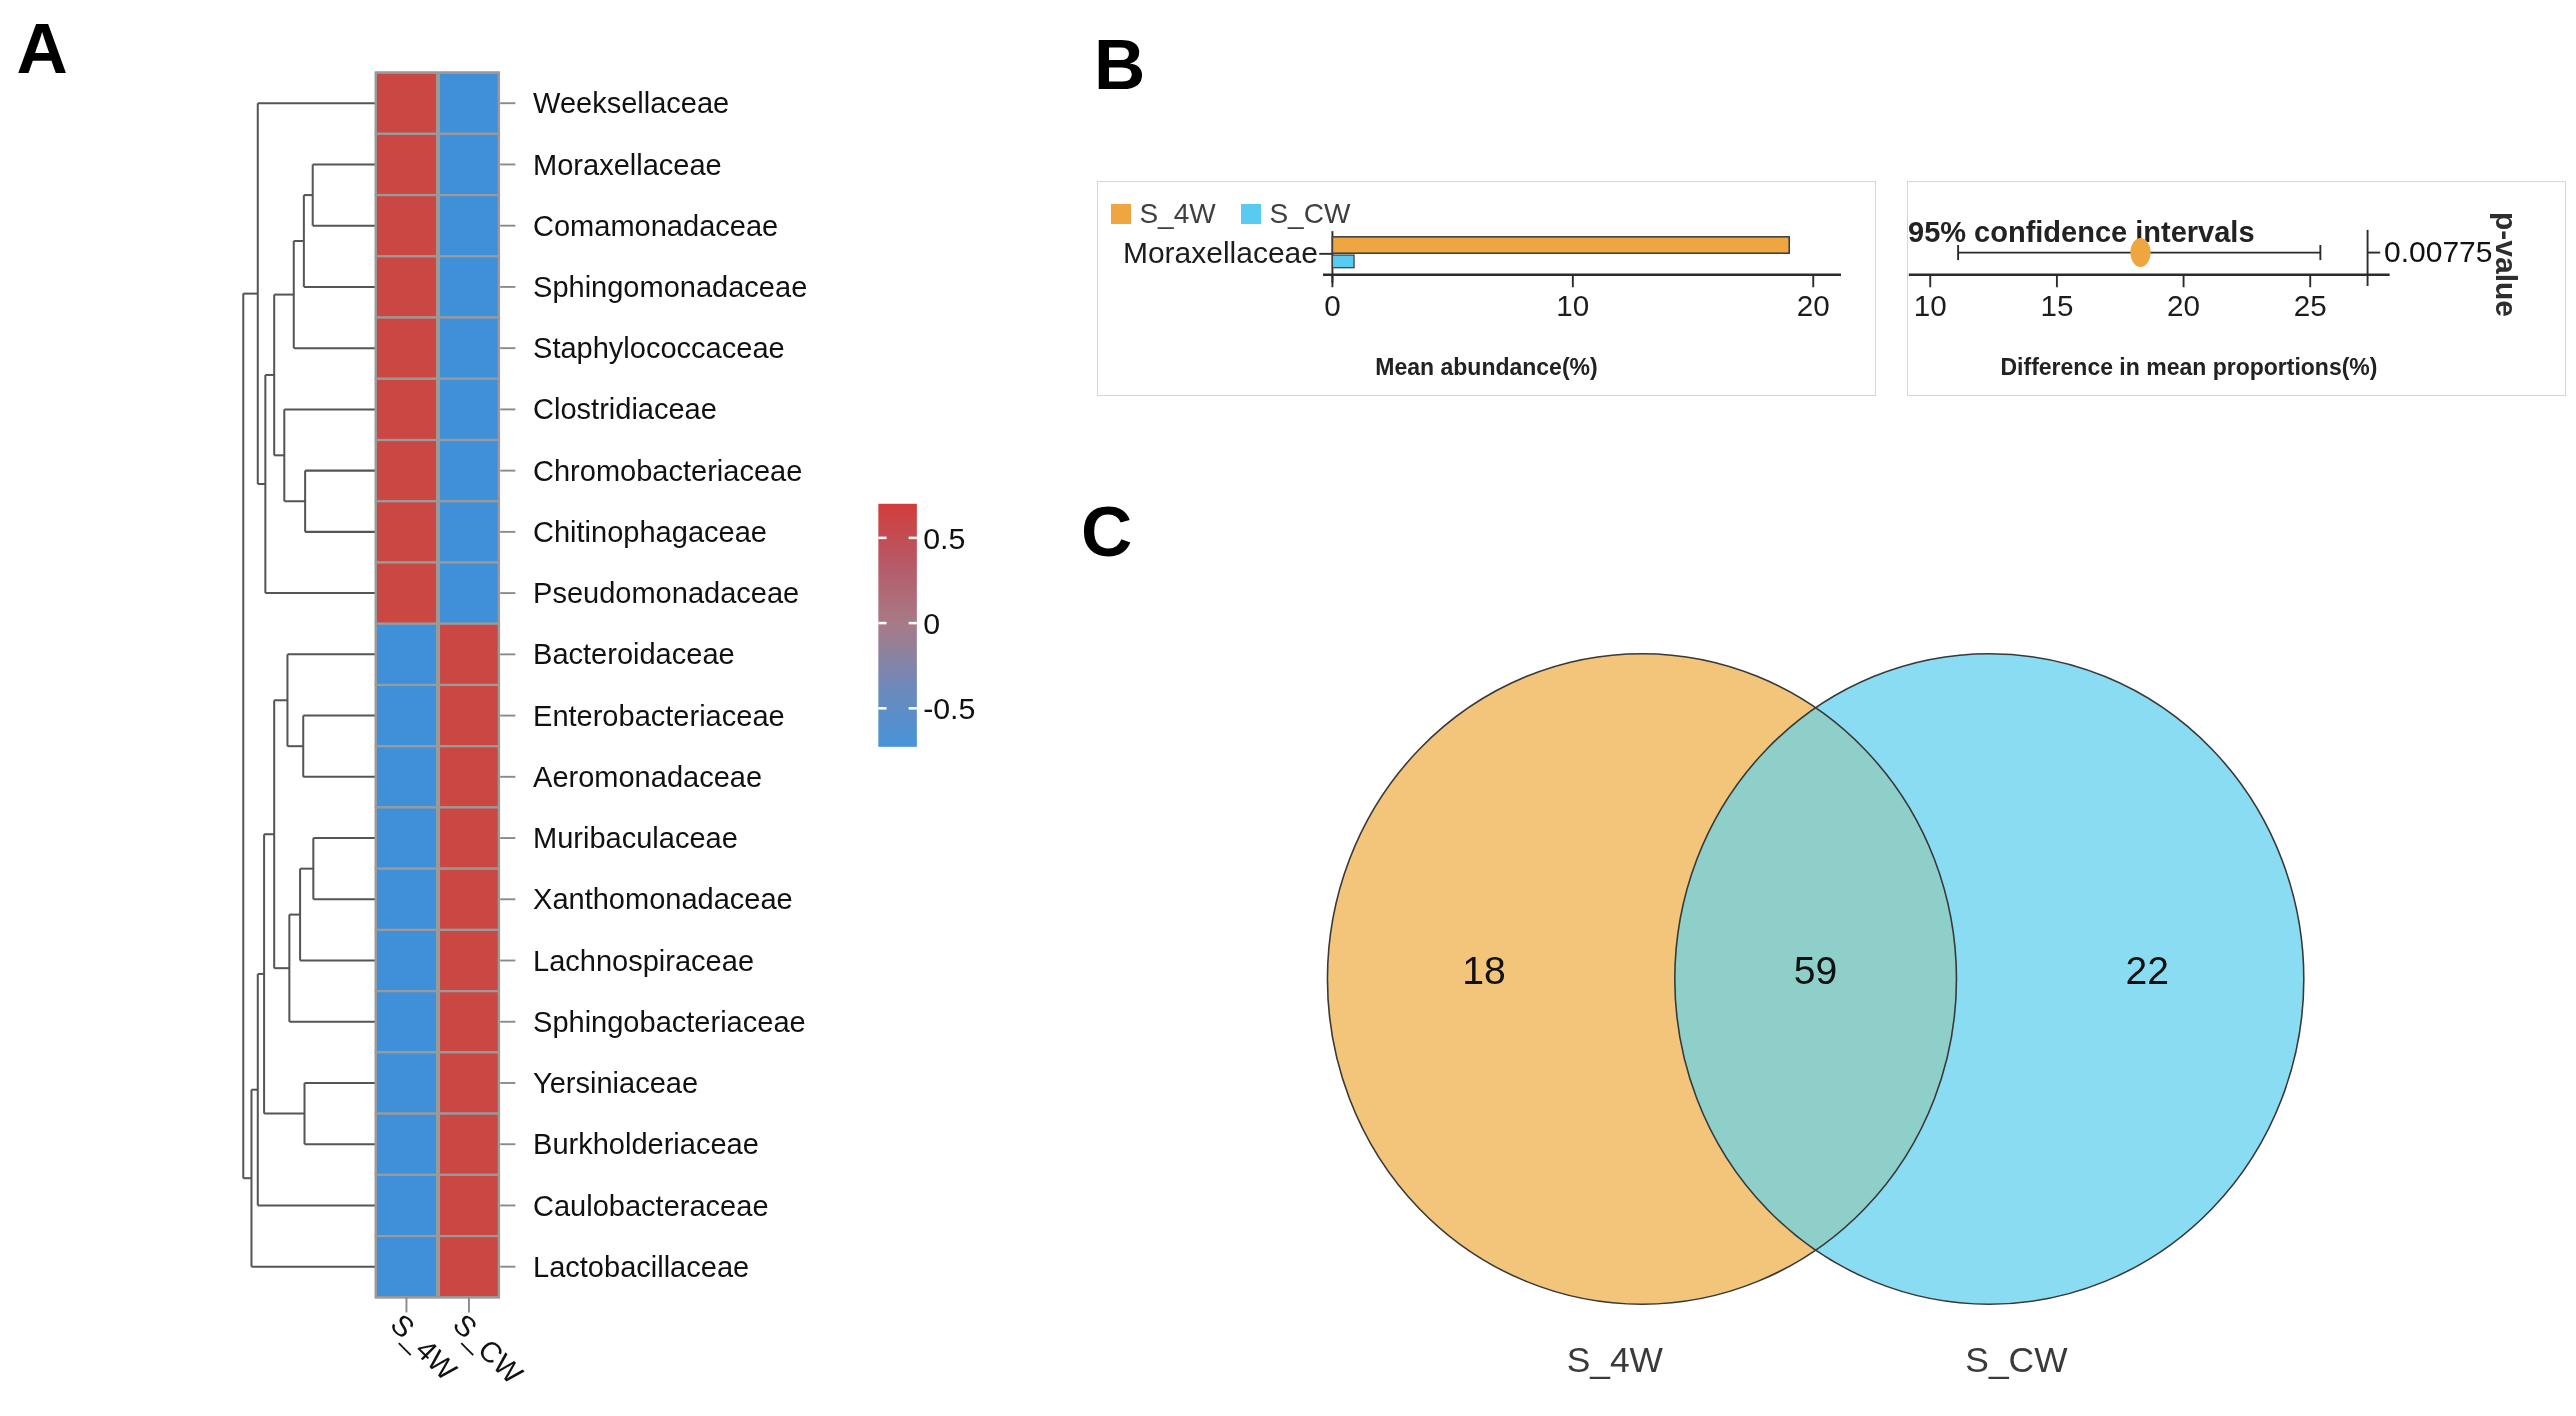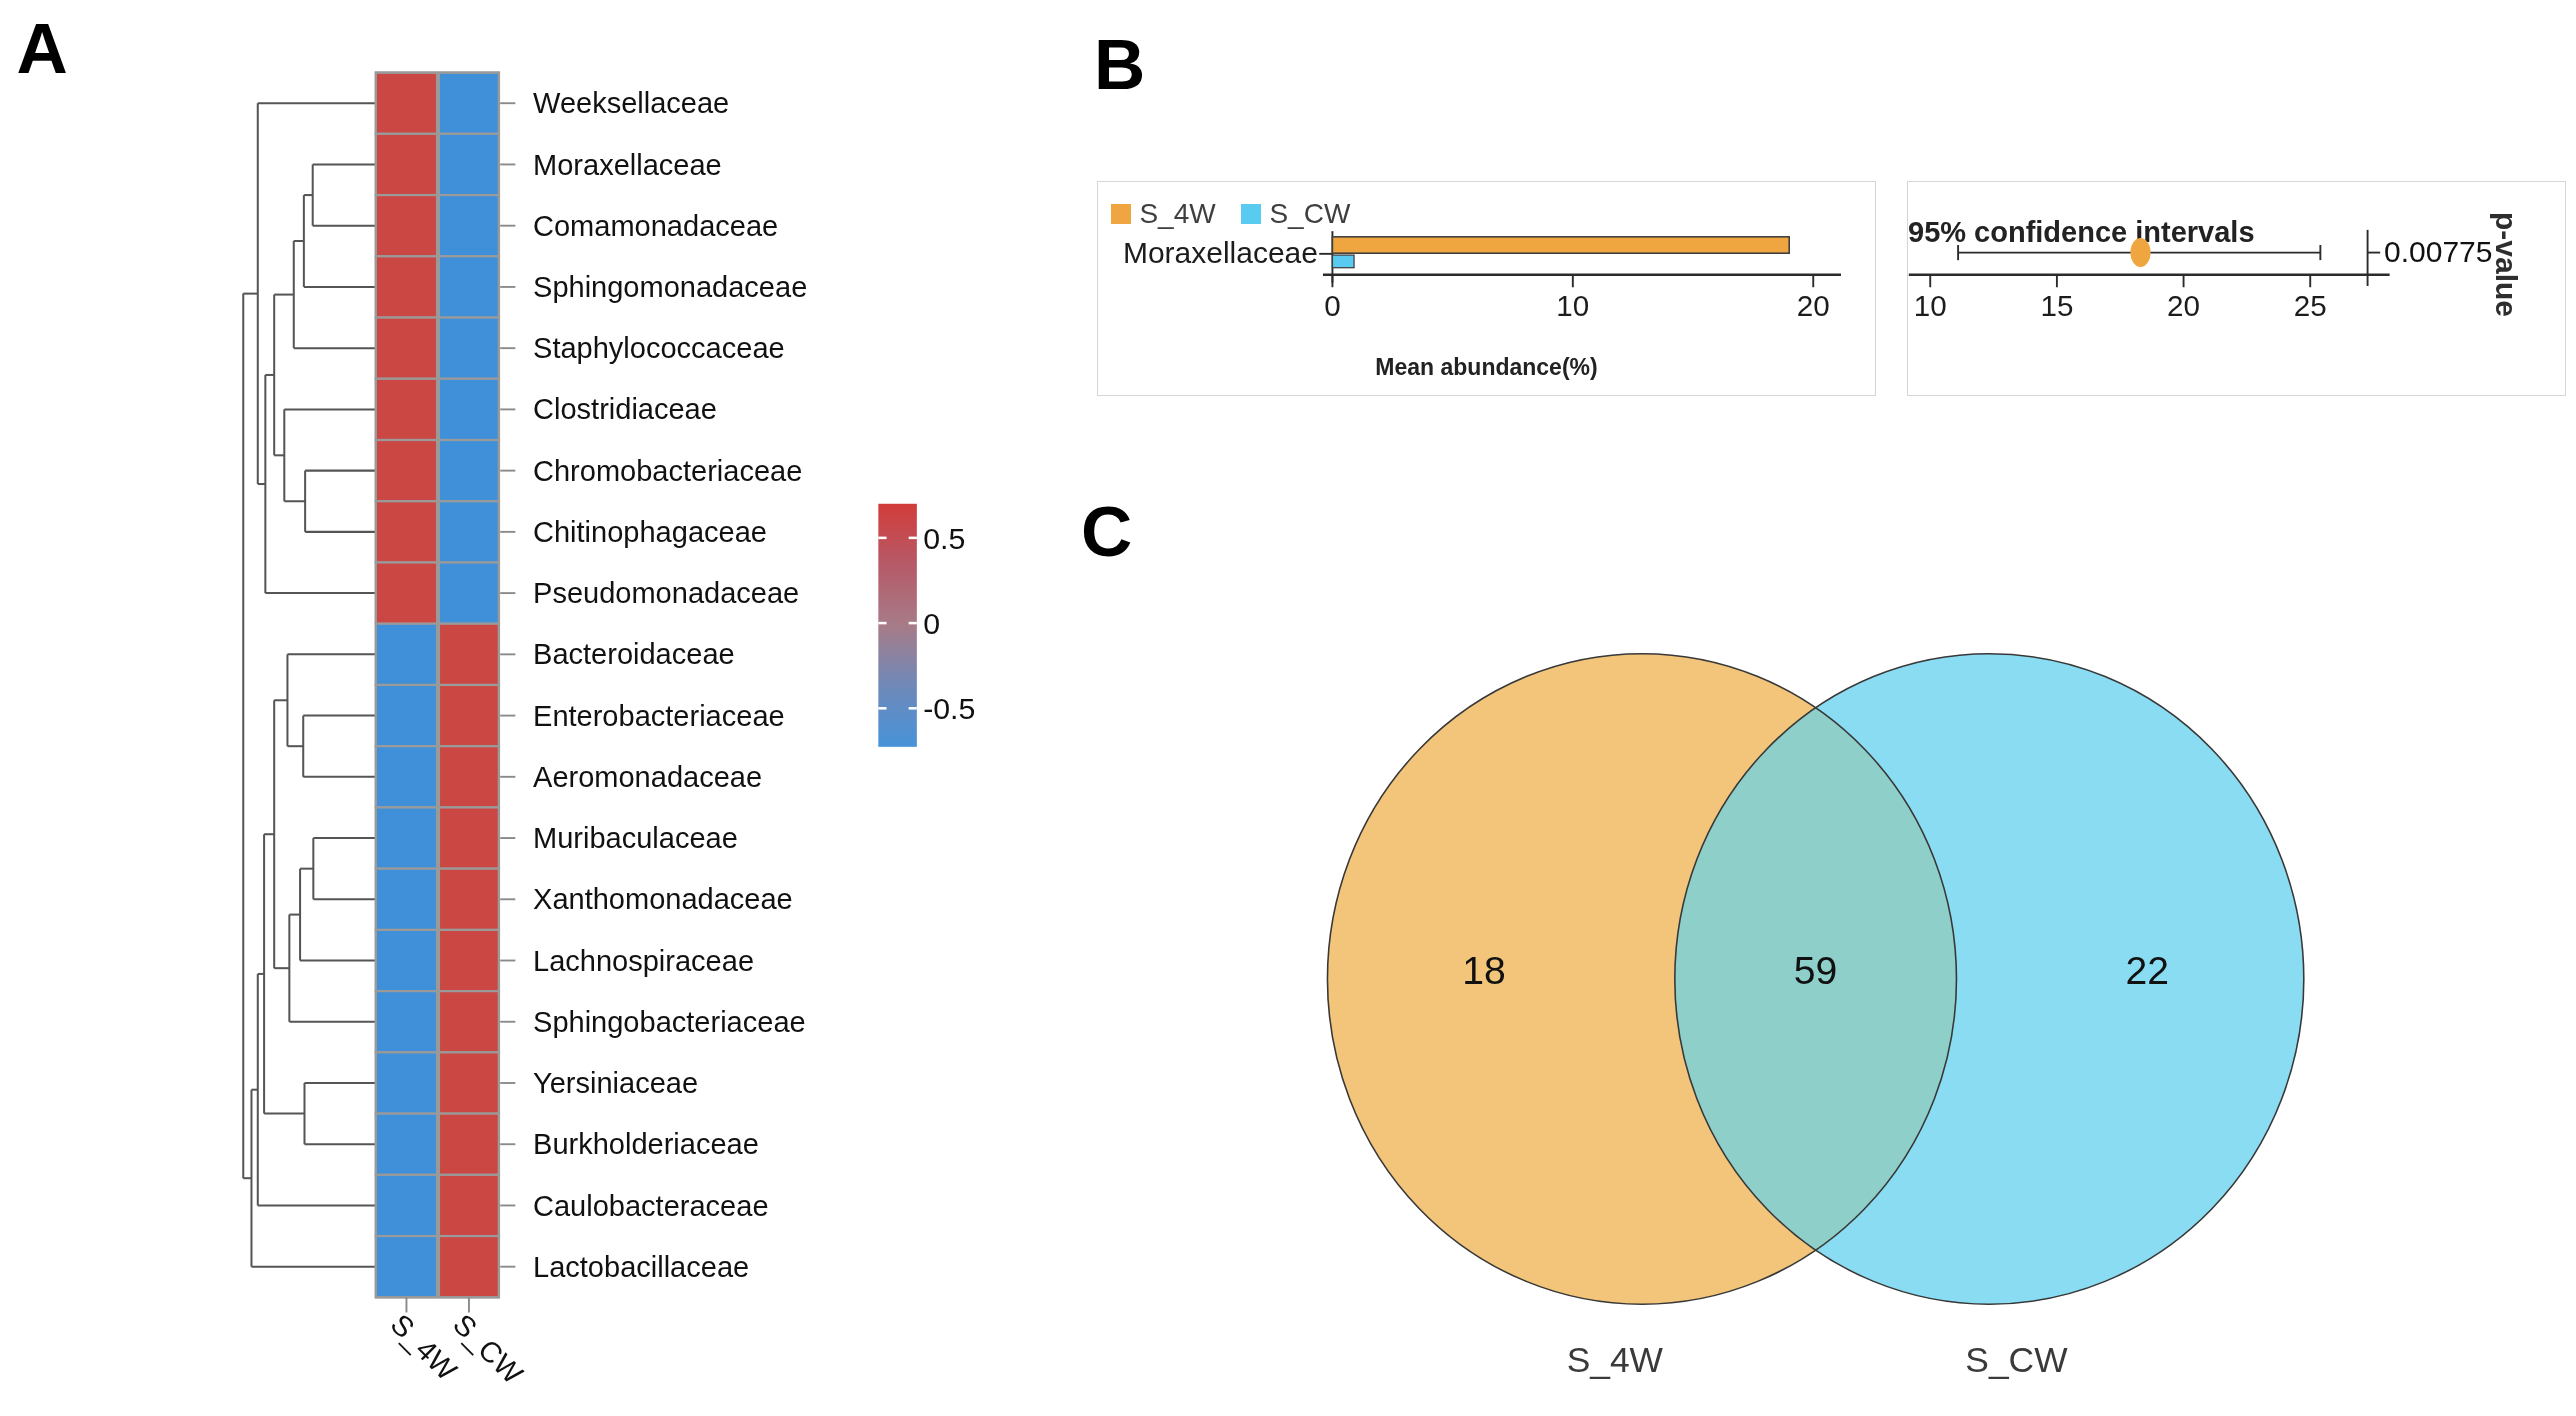--- a/index.html
+++ b/index.html
@@ -230,20 +230,21 @@
       <line x1="637" y1="147" x2="637" y2="167" stroke="#2b2b2b" stroke-width="3"></line>
       <text x="637" y="213" text-anchor="middle" font-size="47" fill="#1c1c1c">25</text>
       <line x1="78.22" y1="112" x2="653.08" y2="112" stroke="#2b2b2b" stroke-width="3"></line>
       <line x1="78.22" y1="100" x2="78.22" y2="124" stroke="#2b2b2b" stroke-width="3"></line>
       <line x1="653.08" y1="100" x2="653.08" y2="124" stroke="#2b2b2b" stroke-width="3"></line>
       <ellipse cx="367.66" cy="112" rx="16" ry="23" fill="#f0a640"></ellipse>
       <line x1="728" y1="76" x2="728" y2="165" stroke="#2b2b2b" stroke-width="3"></line>
       <line x1="728" y1="112" x2="748" y2="112" stroke="#2b2b2b" stroke-width="3"></line>
     </svg>
   <div class="pval">0.00775</div>
+  <div class="xlabel" style="left:0;width:562px;">Difference in mean proportions(%)</div>
 </div>
 <div class="pvalue-axis-label">p-value</div>
 
 <svg id="svgC" style="left:1263px;top:619px;" width="1200" height="821" viewBox="0 0 1900 1300">
     <defs>
       <clipPath id="lensClip">
         <ellipse cx="600" cy="570" rx="498" ry="515"></ellipse>
       </clipPath>
     </defs>
     <ellipse cx="600" cy="570" rx="498" ry="515" fill="#f2c57b"></ellipse>

